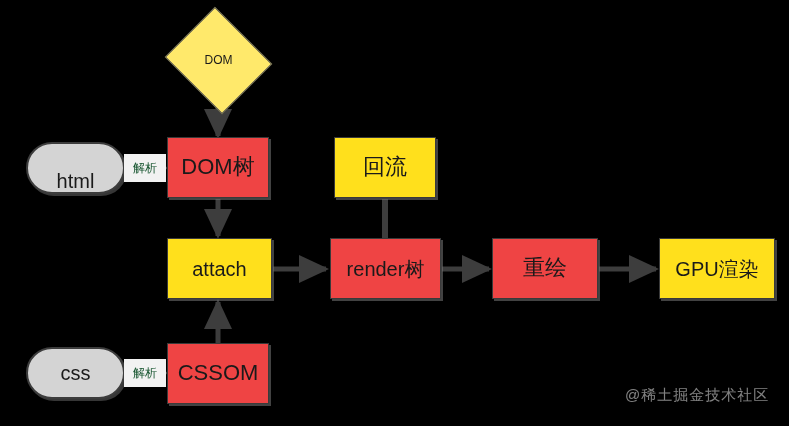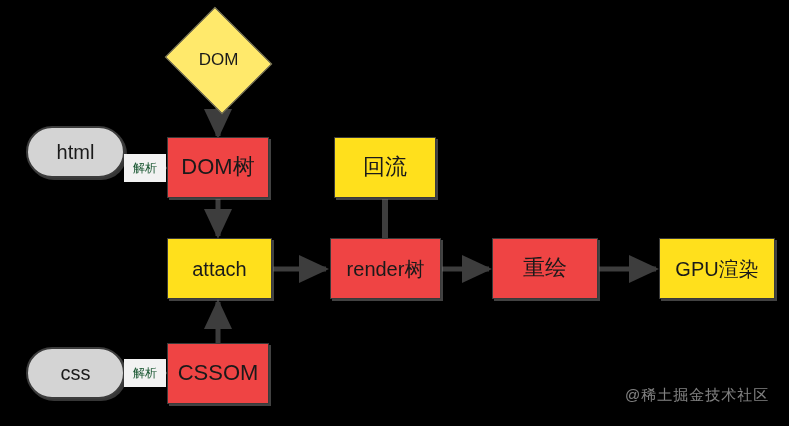--- a/index.html
+++ b/index.html
@@ -70,21 +70,21 @@
     border: 1px solid #4a4a4a;
     transform: rotate(45deg);
     box-sizing: border-box;
   }
   .diamond-label {
     position: relative;
     z-index: 2;
   }
   .fs-22 { font-size: 22px; }
   .fs-20 { font-size: 20px; }
-  .fs-13 { font-size: 17px; text-align: right; }
+  .fs-13 { font-size: 12px; text-align: right; }
   
   .edge-label {
     position: absolute;
     background: #f2f2f2;
     color: #14532d;
     font-size: 12px;
     line-height: 14px;
     padding: 1px 1px;
     box-sizing: border-box;
     text-align: center;
@@ -129,21 +129,21 @@
     <line x1="442" y1="269" x2="489" y2="269" stroke="#3d3d3d" stroke-width="5" marker-end="url(#arrow)"></line>
 
     <line x1="599" y1="269" x2="656" y2="269" stroke="#3d3d3d" stroke-width="5" marker-end="url(#arrow)"></line>
   </svg>
 
   <div class="node shape-diamond" style="left:178px; top:25px; width:81px; height:71px;">
     <span class="diamond-body"></span>
     <span class="diamond-label fs-13">DOM</span>
   </div>
 
-  <div class="node node-gray shape-stadium" style="left:26px; top:126px; width:99px; height:52px;">
+  <div class="node node-gray shape-stadium" style="left:26px; top:142px; width:99px; height:52px;align-items:flex-end;">
     <span class="fs-20">html</span>
   </div>
 
   <div class="node node-green shape-rect" style="left:167px; top:137px; width:102px; height:61px;">
     <span class="fs-22">DOM树</span>
   </div>
 
   <div class="node node-yellow shape-rect" style="left:334px; top:137px; width:102px; height:61px;">
     <span class="fs-22">回流</span>
   </div>

